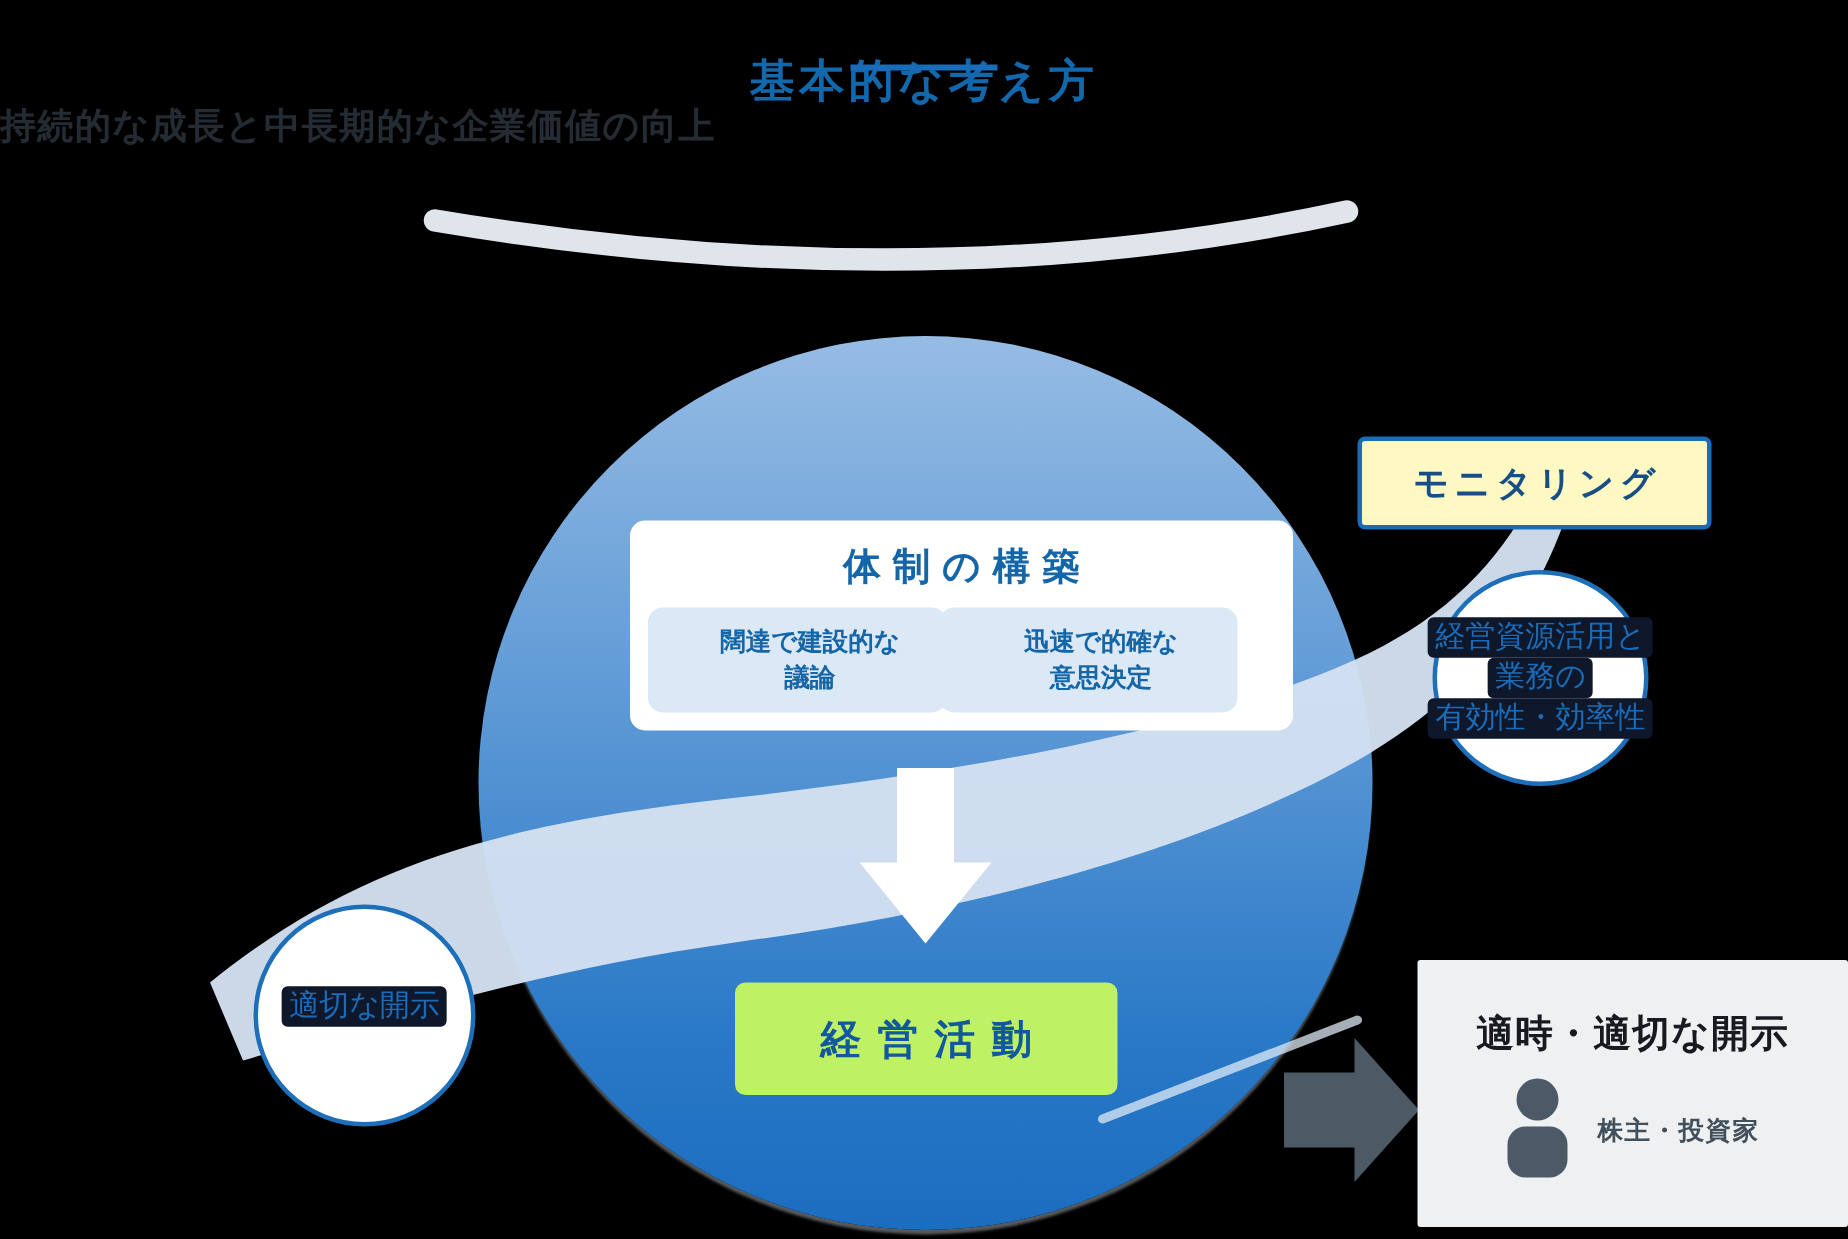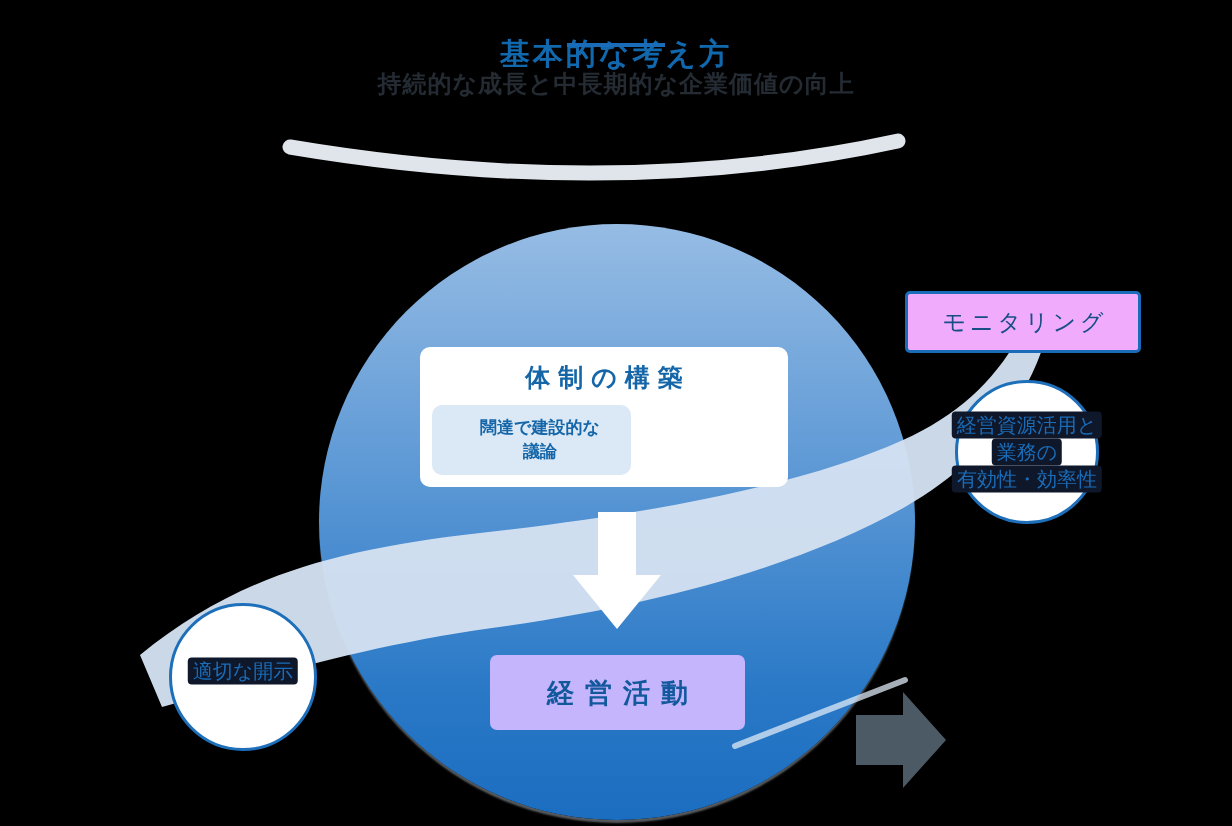--- a/index.html
+++ b/index.html
@@ -8,60 +8,60 @@
     font-family:"Liberation Sans","DejaVu Sans",sans-serif;
   }
   .abs{position:absolute;}
   
   .title{
     left:0;right:0;top:6px;text-align:center;
     font-size:30px;font-weight:bold;color:#1268ad;letter-spacing:3px;margin-top:28px;
   }
   .title-underline{left:567px;top:43px;width:98px;height:4px;background:#1a6cb8;}
   .subtitle{
-    left:0;right:0;text-align:center;font-weight:bold;color:#242b33;
+    left:0;right:0;text-align:left;font-weight:bold;color:#242b33;
     font-size:24px;letter-spacing:1px;
   }
   .subtitle.l1{top:68px;}
   .subtitle.l2{top:111px;}
   
   .sphere{
     left:319px;top:224px;width:596px;height:596px;border-radius:50%;
     background:linear-gradient(180deg,#96bce4 0%,#5f9ad6 40%,#2a79c7 78%,#1b6dc0 100%);
     box-shadow:0 4px 2px -1px rgba(105,108,112,0.85);
   }
   
   svg.overlay{left:0;top:0;pointer-events:none;}
   
   .structure-box{
-    left:420px;top:347px;width:368px;height:140px;background:#fff;border-radius:10px;
+    left:420px;top:347px;width:442px;height:140px;background:#fff;border-radius:10px;
   }
   .structure-title{
     left:0;right:0;top:14px;text-align:center;font-size:25px;font-weight:bold;
     color:#1566a8;letter-spacing:8px;text-indent:8px;
   }
   .sub-chip{
     top:58px;width:182px;height:70px;background:#dbe8f5;border-radius:10px;
     color:#1566a8;font-size:17px;font-weight:bold;text-align:center;
     display:flex;align-items:center;justify-content:center;line-height:1.4;padding-left:17px;
   }
   .sub-chip.left{left:12px;}
   .sub-chip.right{left:206px;}
   
   .management-box{
-    left:490px;top:655px;width:255px;height:75px;background:#c4b5fd;border-radius:7px;
+    left:490px;top:655px;width:255px;height:75px;background:#bef264;border-radius:7px;
     display:flex;align-items:center;justify-content:center;
     font-size:27px;font-weight:bold;color:#12589d;letter-spacing:11px;text-indent:11px;
   }
   
   .monitoring-box{
-    left:905px;top:291px;width:236px;height:62px;background:#f0abfc;
+    left:905px;top:291px;width:236px;height:62px;background:#fef9c3;
     border:3px solid #1a6cb8;border-radius:5px;box-sizing:border-box;
     display:flex;align-items:center;justify-content:center;
-    font-size:23px;font-weight:normal;color:#174e85;letter-spacing:4px;text-indent:4px;
+    font-size:23px;font-weight:bold;color:#174e85;letter-spacing:4px;text-indent:4px;
   }
   
   .bubble{
     background:#fff;border:3px solid #1e6fba;border-radius:50%;box-sizing:border-box;
   }
   .bubble-text{
     position:absolute;left:50%;top:50%;transform:translate(-50%,-50%);
     text-align:center;white-space:nowrap;font-size:20px;font-weight:500;
     color:#1a6cb8;line-height:27px;
   }
@@ -108,20 +108,26 @@
   </svg>
 
   <div class="abs structure-box">
     <div class="abs structure-title">体制の構築</div>
     <div class="abs sub-chip left">
       <div>
         <div>闊達で建設的な</div>
         <div>議論</div>
       </div>
     </div>
+    <div class="abs sub-chip right">
+      <div>
+        <div>迅速で的確な</div>
+        <div>意思決定</div>
+      </div>
+    </div>
   </div>
 
   <div class="abs management-box">経営活動</div>
 
   <div class="abs monitoring-box">モニタリング</div>
 
   <div class="abs bubble" style="left:955px;top:380px;width:144px;height:144px;">
     <div class="bubble-text chip-line">
       <div><span>経営資源活用と</span></div>
       <div><span>業務の</span></div>
@@ -129,14 +135,24 @@
     </div>
   </div>
 
 
   <div class="abs bubble" style="left:169px;top:603px;width:148px;height:148px;">
     <div class="bubble-text chip-line" style="top:46%;">
       <div><span>適切な開示</span></div>
     </div>
   </div>
 
+  <div class="abs disclosure-panel">
+    <div class="abs disclosure-title">適時・適切な開示</div>
+    <div class="abs audience-row">
+      <svg width="44" height="70" viewBox="0 0 44 70">
+        <circle cx="22" cy="15" r="14" fill="#4b5a66"></circle>
+        <rect x="2" y="33" width="40" height="34" rx="12" fill="#4b5a66"></rect>
+      </svg>
+      <div class="audience-label">株主・投資家</div>
+    </div>
+  </div>
 
 </div>
 
 </body></html>

